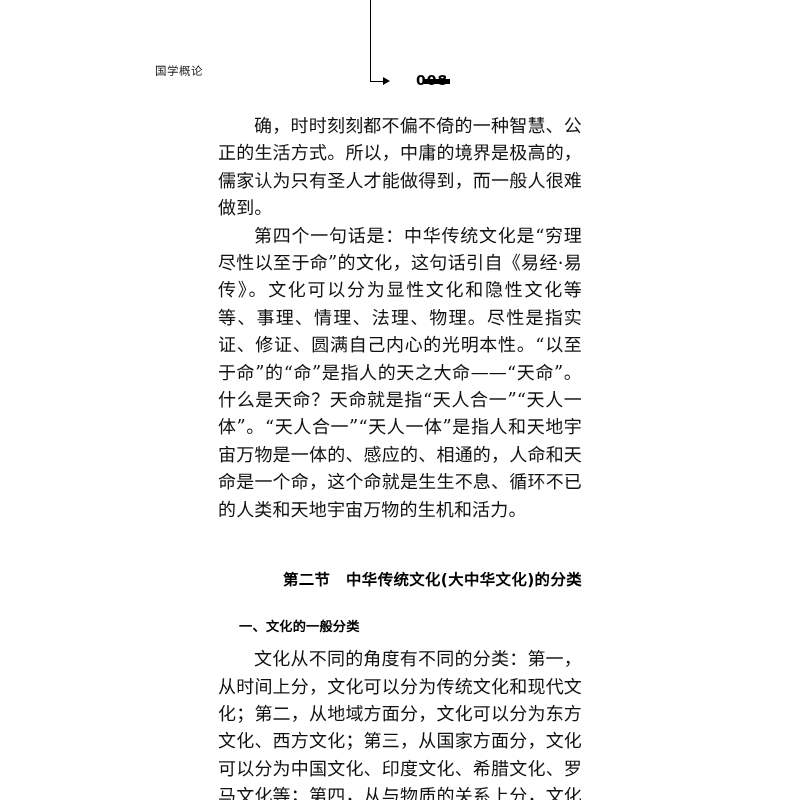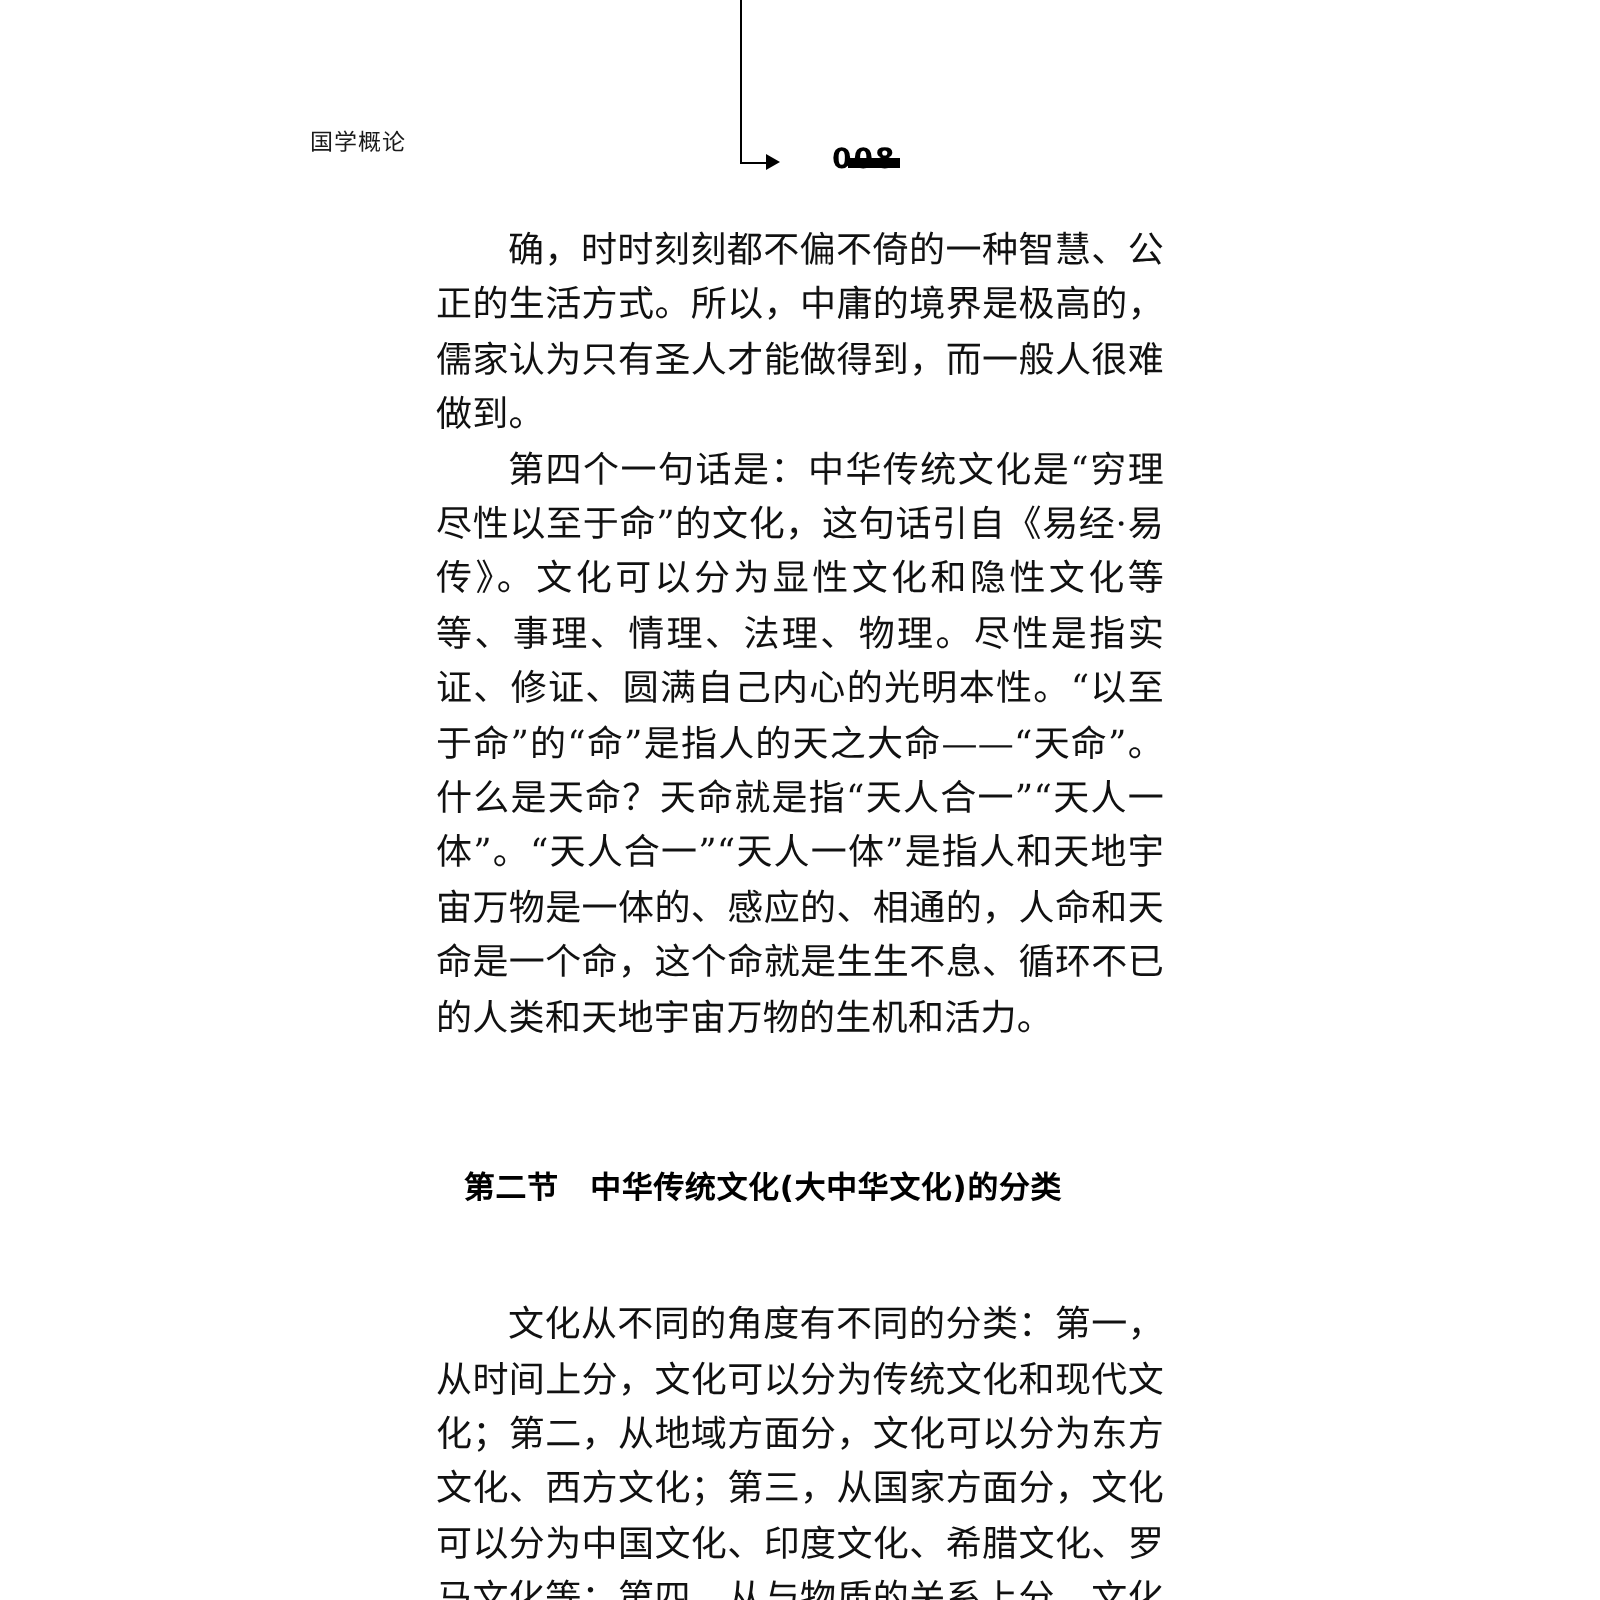--- a/index.html
+++ b/index.html
@@ -109,26 +109,26 @@
     font-size: 18px;
     line-height: 27.4px;
     text-align: justify;
     text-justify: inter-character;
     text-indent: 2em;
     color: #111111;
     letter-spacing: 0.15px;
   }
 
   .section-heading {
-    margin: 14px;
+    margin: 0;
     font-family: "DejaVu Sans", "Liberation Sans", sans-serif;
     font-size: 15.4px;
     font-weight: 700;
     line-height: 26px;
-    text-align: left;
+    text-align: right;
     color: #000000;
     letter-spacing: 0.4px;
     white-space: nowrap;
   }
 
   .subsection-heading {
     margin: 0;
     font-family: "DejaVu Sans", "Liberation Sans", sans-serif;
     font-size: 13.2px;
     font-weight: 700;
@@ -170,20 +170,21 @@
     <p class="body-paragraph">确，时时刻刻都不偏不倚的一种智慧、公正的生活方式。所以，中庸的境界是极高的，儒家认为只有圣人才能做得到，而一般人很难做到。</p>
 
     <p class="body-paragraph">第四个一句话是：中华传统文化是“穷理尽性以至于命”的文化，这句话引自《易经·易传》。文化可以分为显性文化和隐性文化等等、事理、情理、法理、物理。尽性是指实证、修证、圆满自己内心的光明本性。“以至于命”的“命”是指人的天之大命——“天命”。什么是天命？天命就是指“天人合一”“天人一体”。“天人合一”“天人一体”是指人和天地宇宙万物是一体的、感应的、相通的，人命和天命是一个命，这个命就是生生不息、循环不已的人类和天地宇宙万物的生机和活力。</p>
 
     <div class="gap-section-top"></div>
 
     <h2 class="section-heading">第二节　中华传统文化(大中华文化)的分类</h2>
 
     <div class="gap-section-bottom"></div>
 
+    <h3 class="subsection-heading">一、文化的一般分类</h3>
 
     <div class="gap-sub-bottom"></div>
 
     <p class="body-paragraph">文化从不同的角度有不同的分类：第一，从时间上分，文化可以分为传统文化和现代文化；第二，从地域方面分，文化可以分为东方文化、西方文化；第三，从国家方面分，文化可以分为中国文化、印度文化、希腊文化、罗马文化等；第四，从与物质的关系上分，文化分为物质文化和非物质文化；第五，从表现形式上或者从人是否能够用人的肉眼等感官观察或感受到来分，文化可以分为显性文化和隐性文化等等。</p>
 
     <div class="gap-para-bottom"></div>
 
     <h3 class="subsection-heading">二、中华传统文化(大中华文化)的具体分类</h3>
 
   </div>

